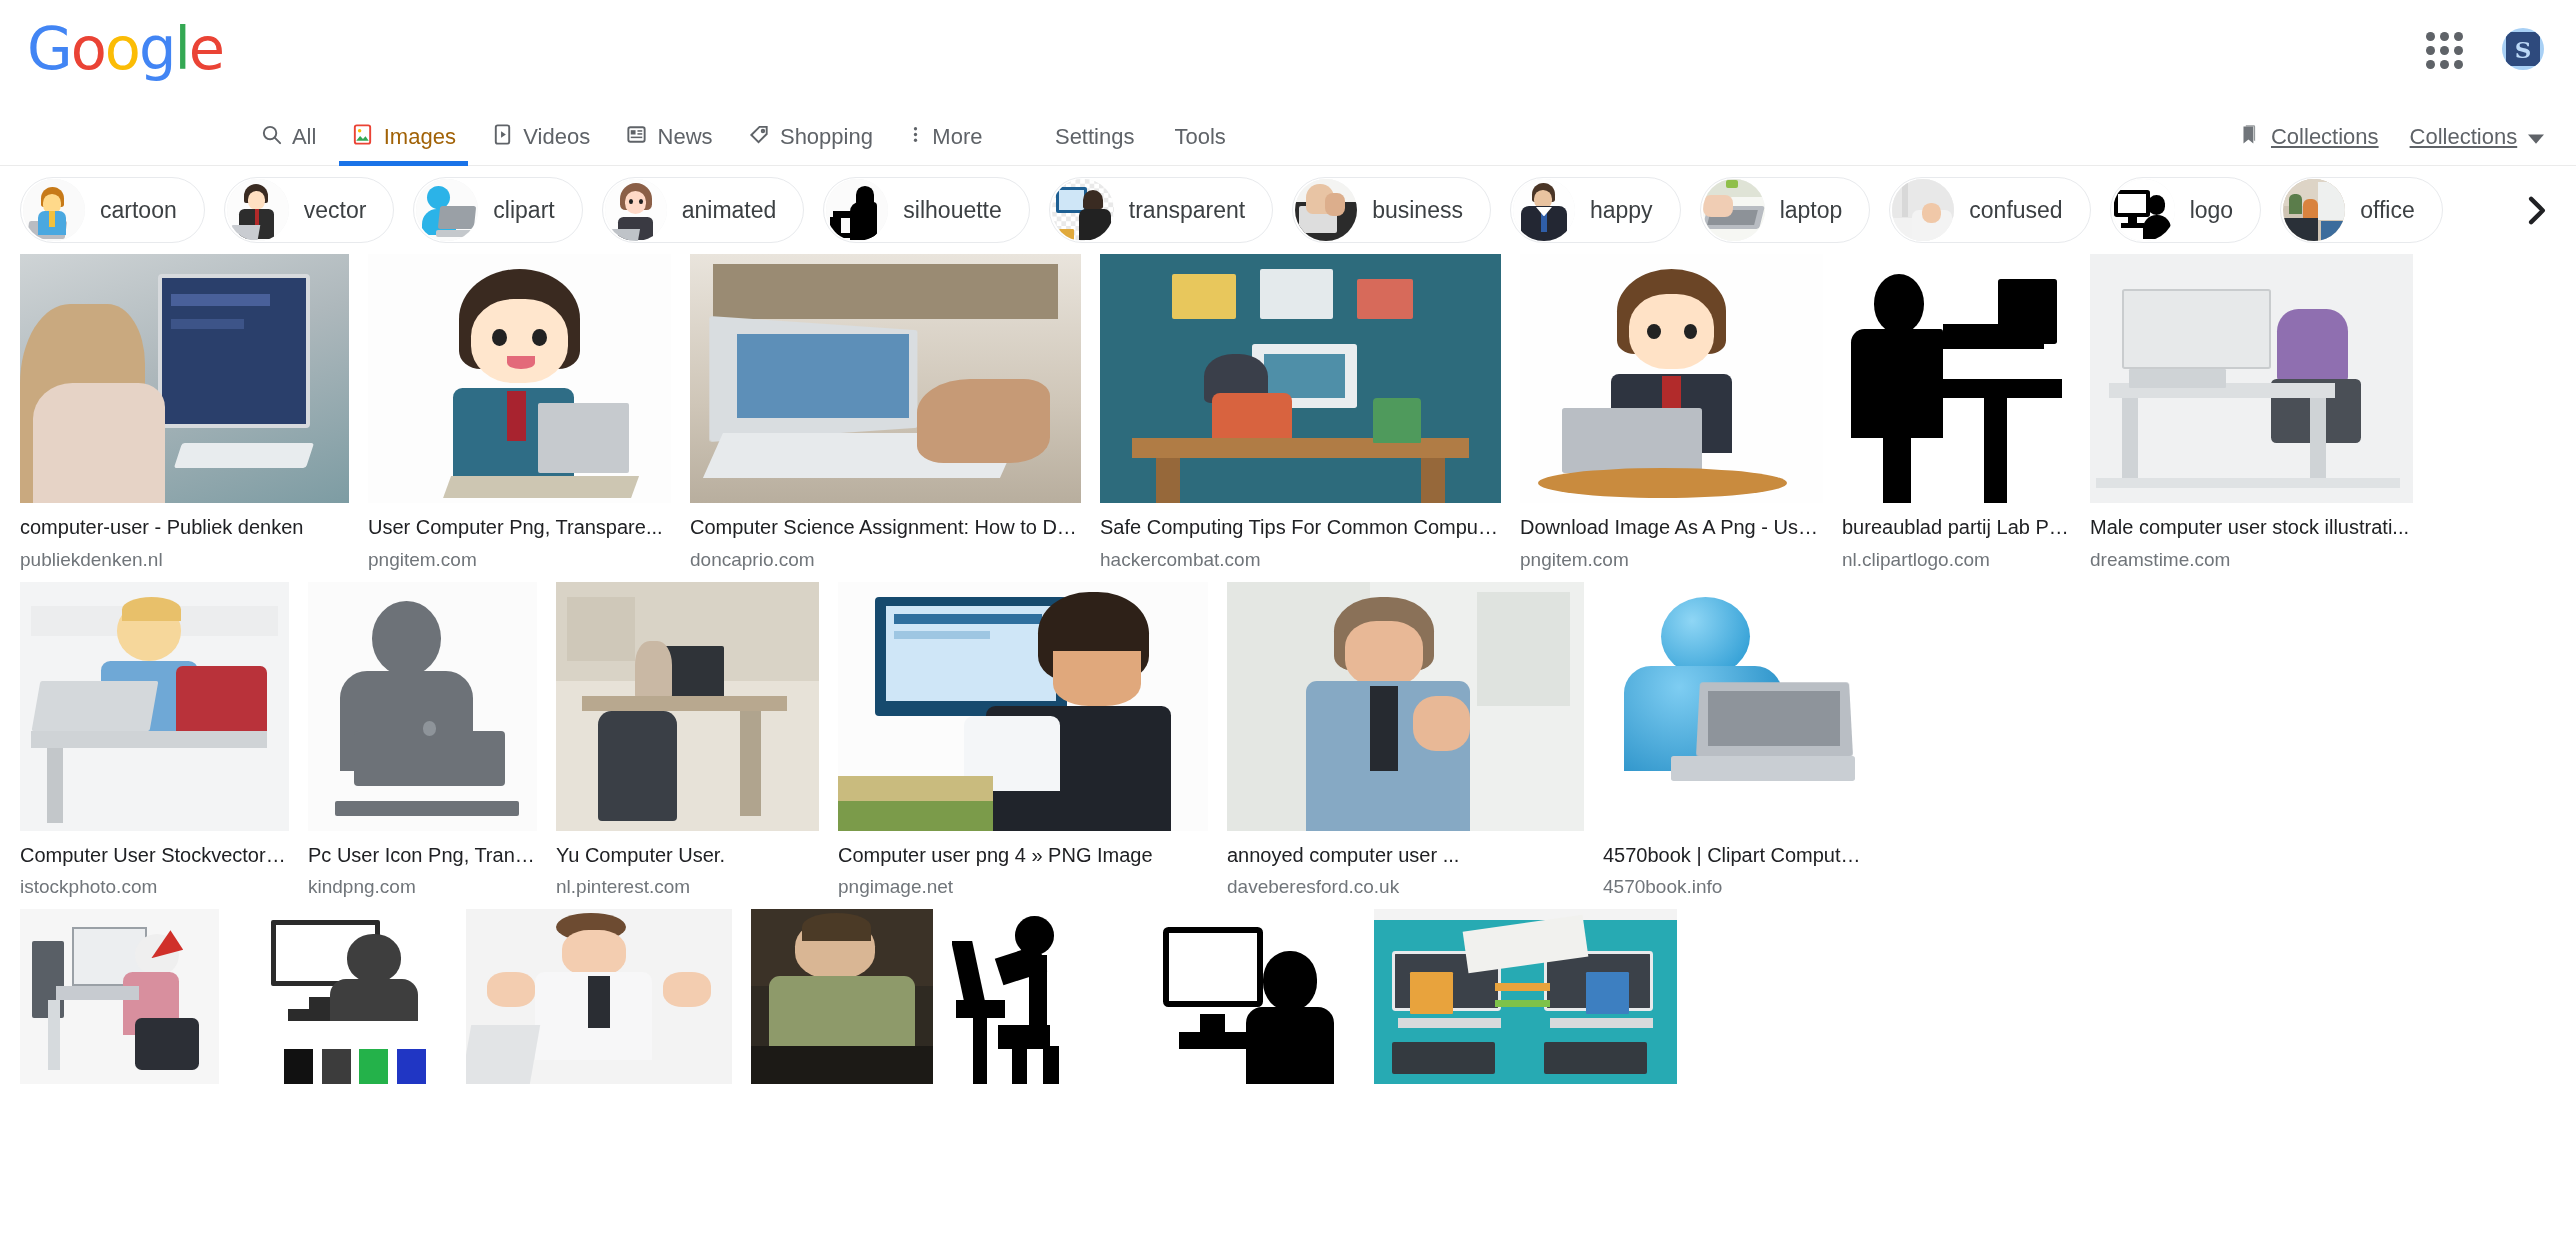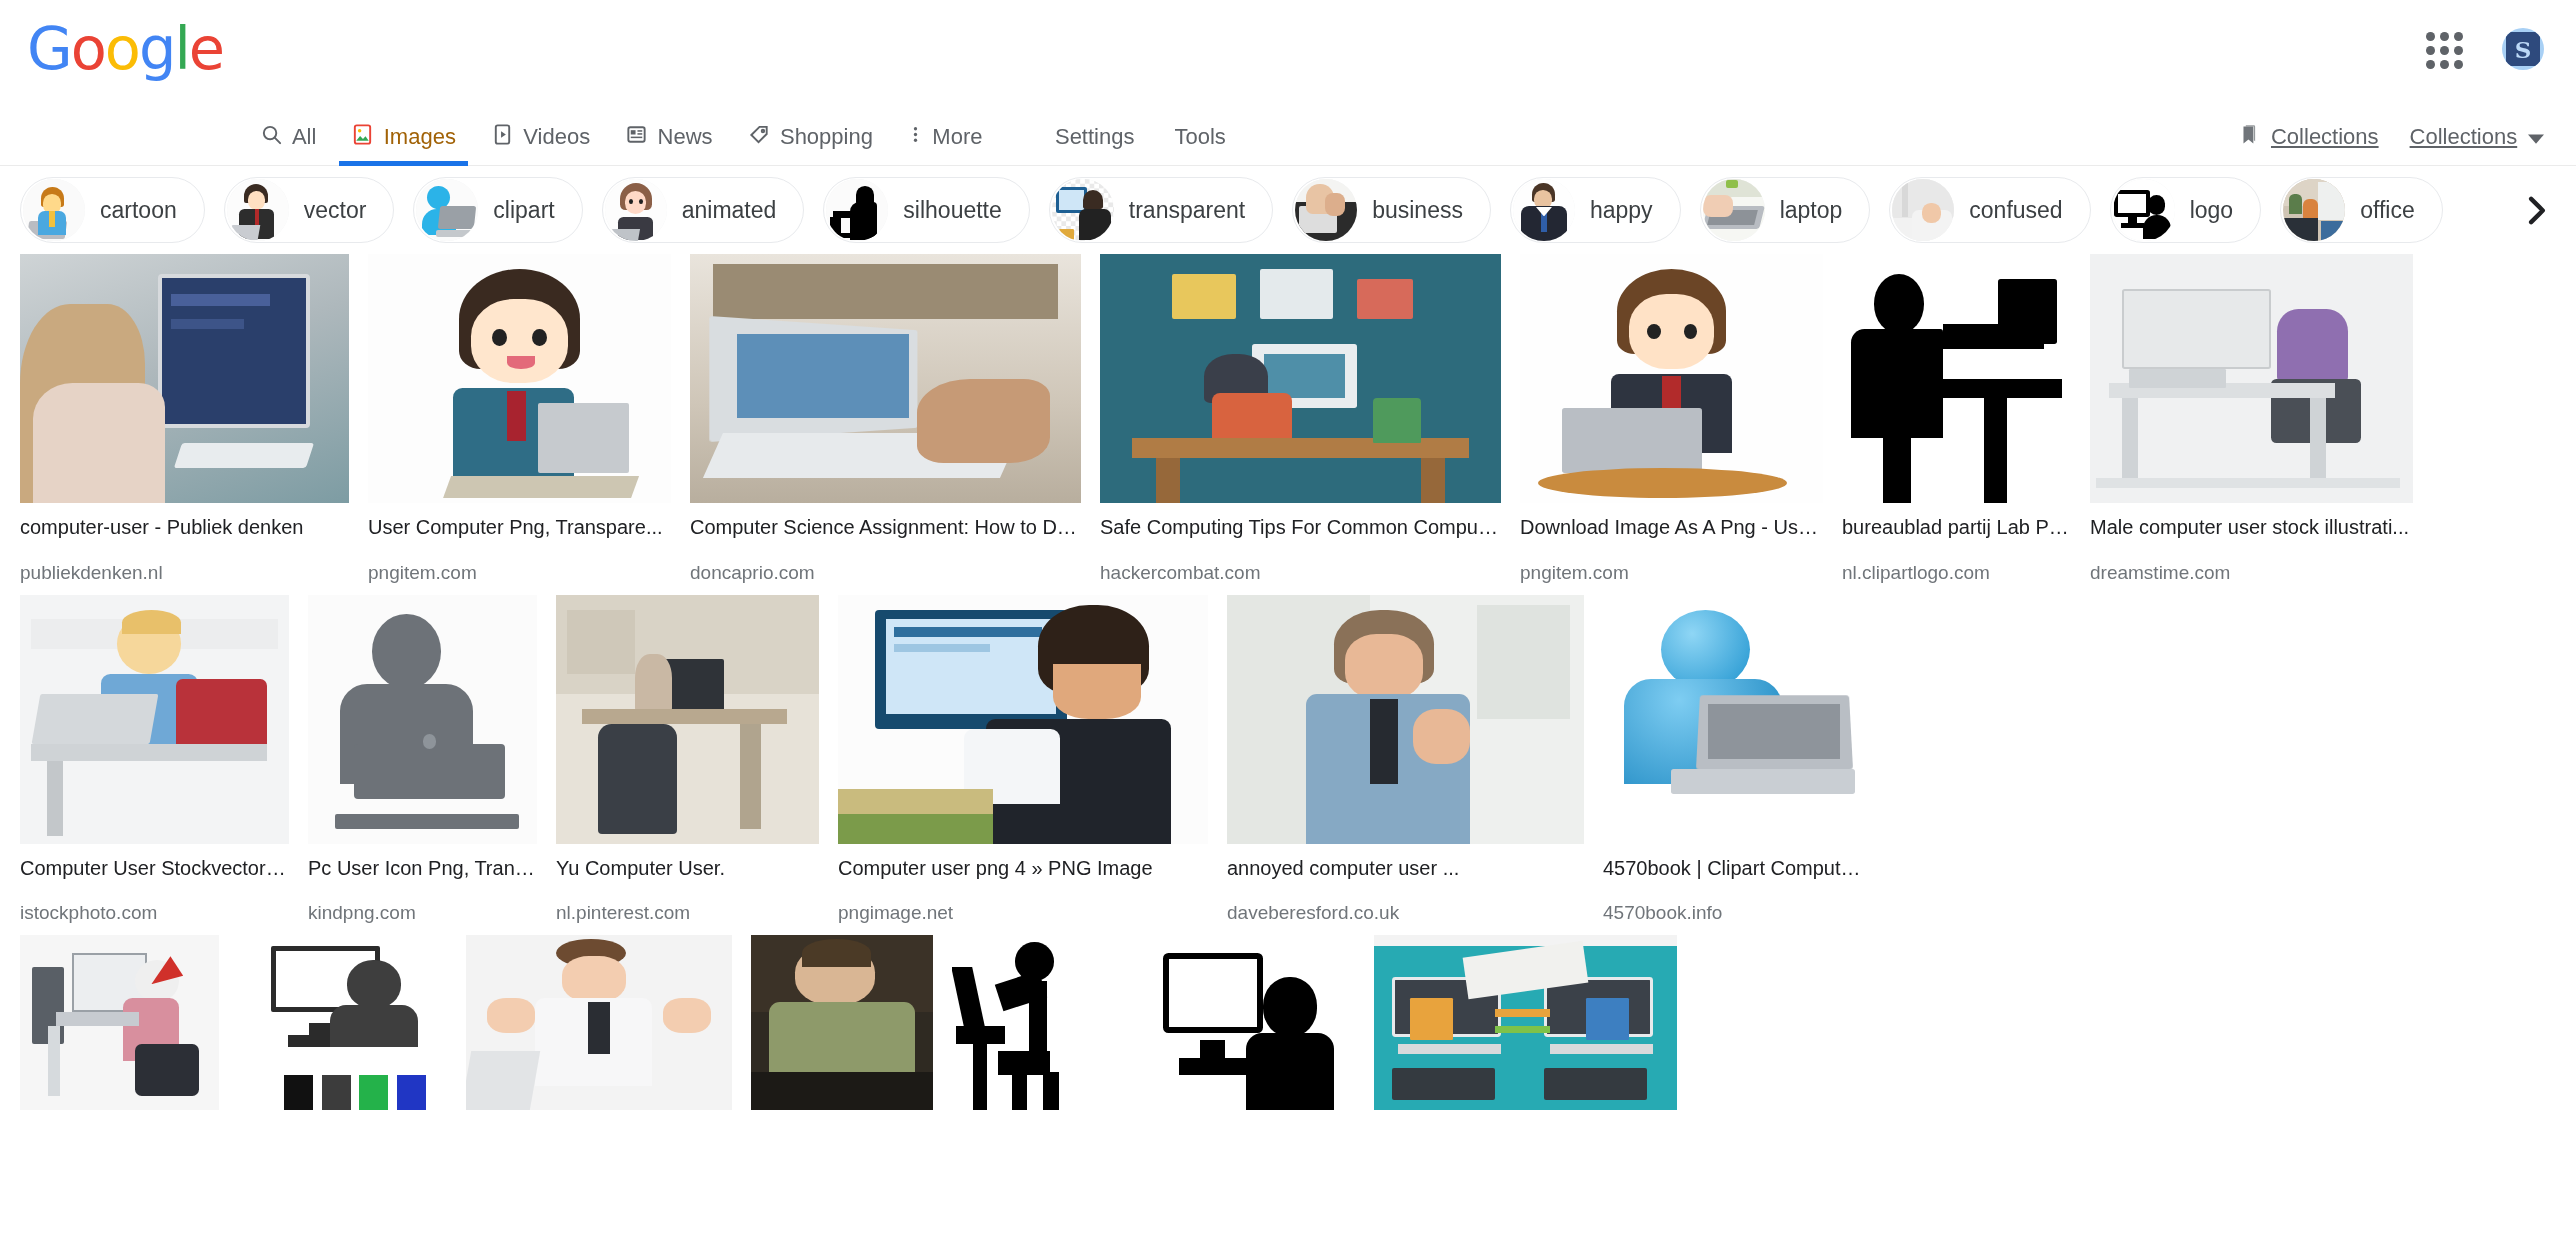--- a/index.html
+++ b/index.html
@@ -246,21 +246,21 @@
     color: #202124;
     line-height: 25.6px;
     white-space: nowrap;
     overflow: hidden;
     text-overflow: ellipsis;
   }
   .cap-domain {
     font-size: 19px;
     color: #70757a;
     line-height: 25.6px;
-    margin-top: 19px;
+    margin-top: 6px;
     white-space: nowrap;
     overflow: hidden;
   }
 
   
   .ph { position: absolute; }
   .fill { position:absolute; left:0; top:0; right:0; bottom:0; }
 </style>
 </head>
 <body>

